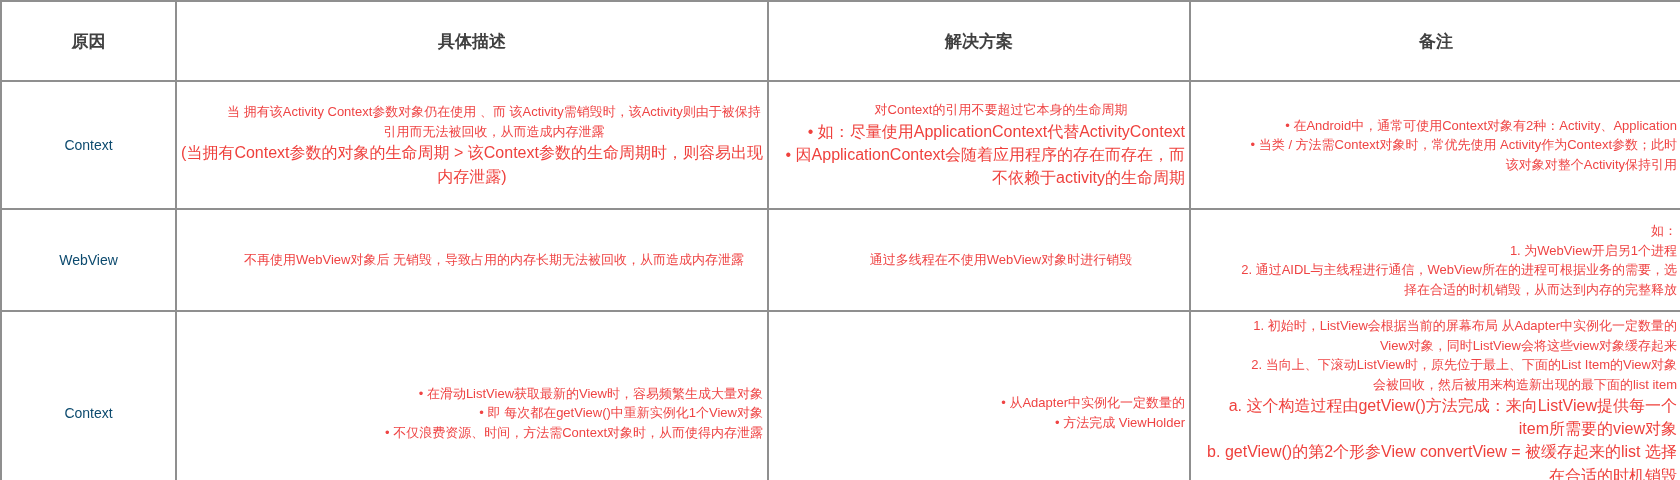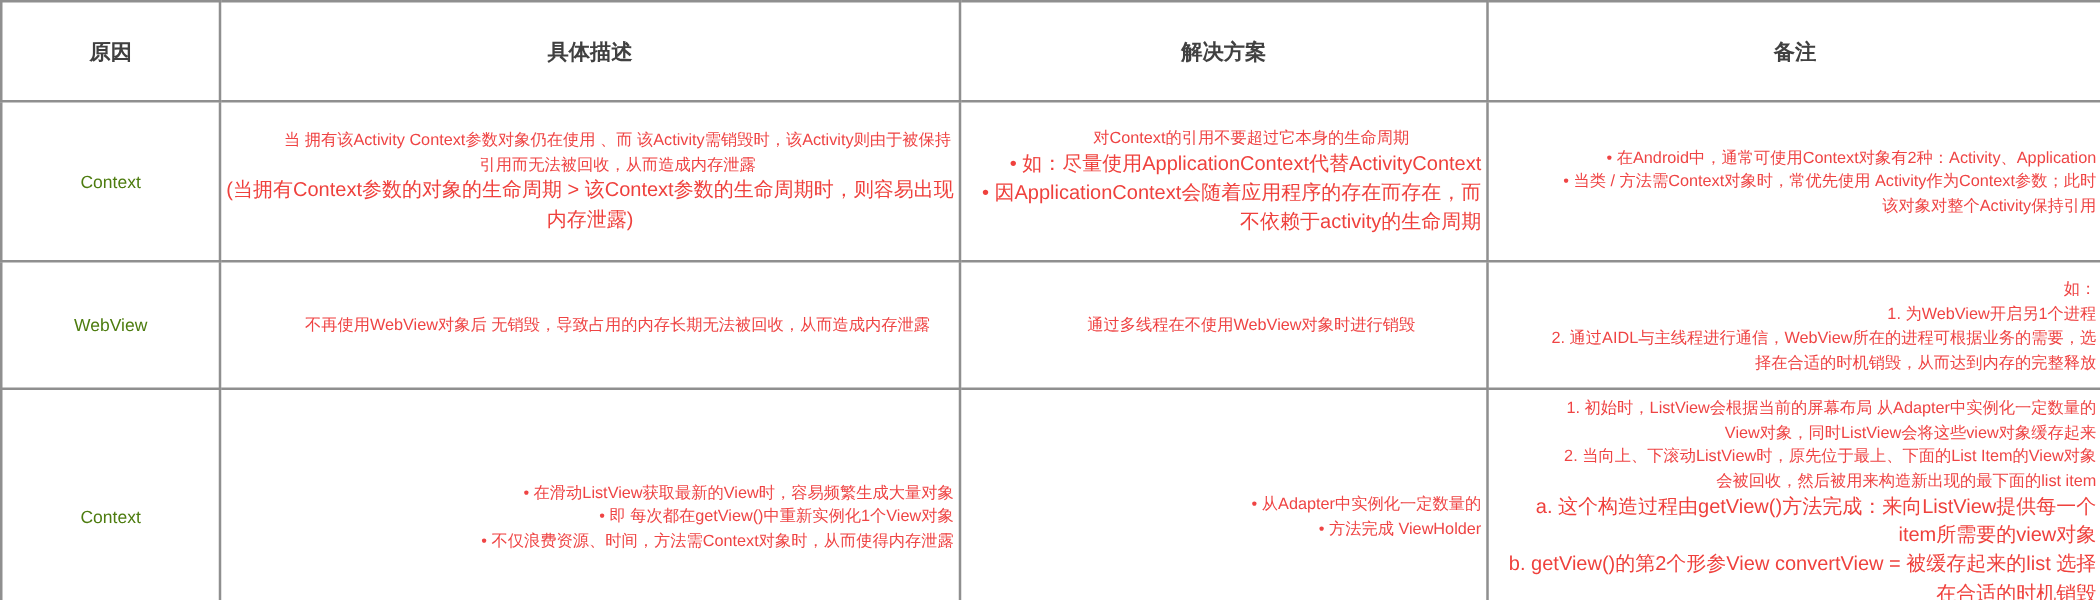--- a/index.html
+++ b/index.html
@@ -34,21 +34,21 @@
 
   th.head {
     font-size: 17px;
     font-weight: bold;
     color: #404040;
     text-align: center;
     background: #ffffff;
   }
   .reason {
     font-size: 14px;
-    color: #4d7c0f;
+    color: #0c4a6e;
     text-align: center;
   }
   .txt {
     font-size: 13px;
     color: #ef4444;
     line-height: 1.5;
     margin-left: 44px;
   }
   .center { text-align: center; }
   .left { text-align: right; }

